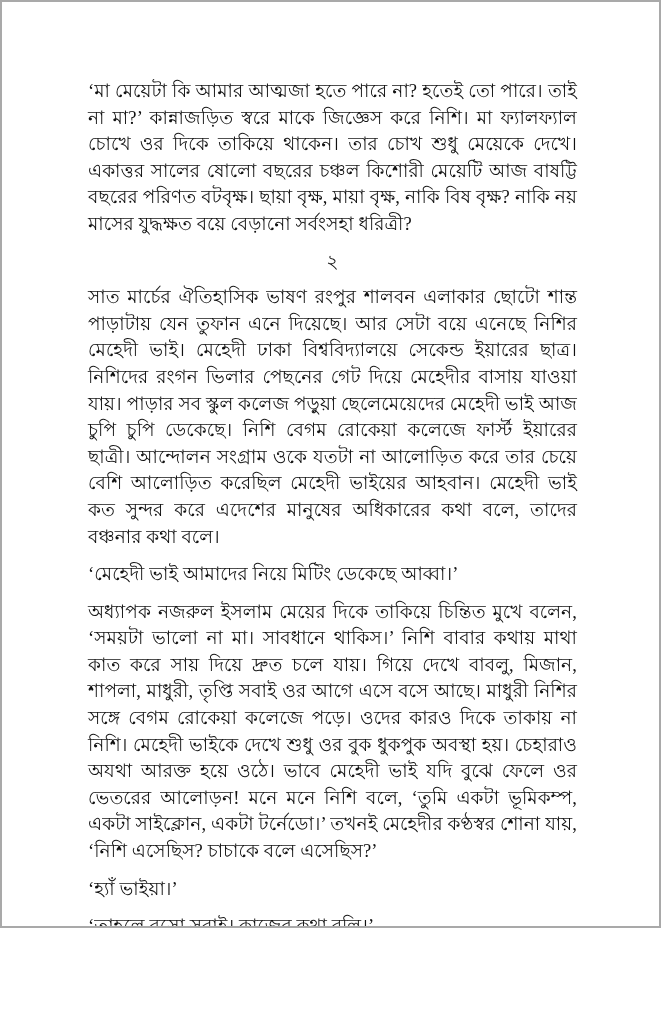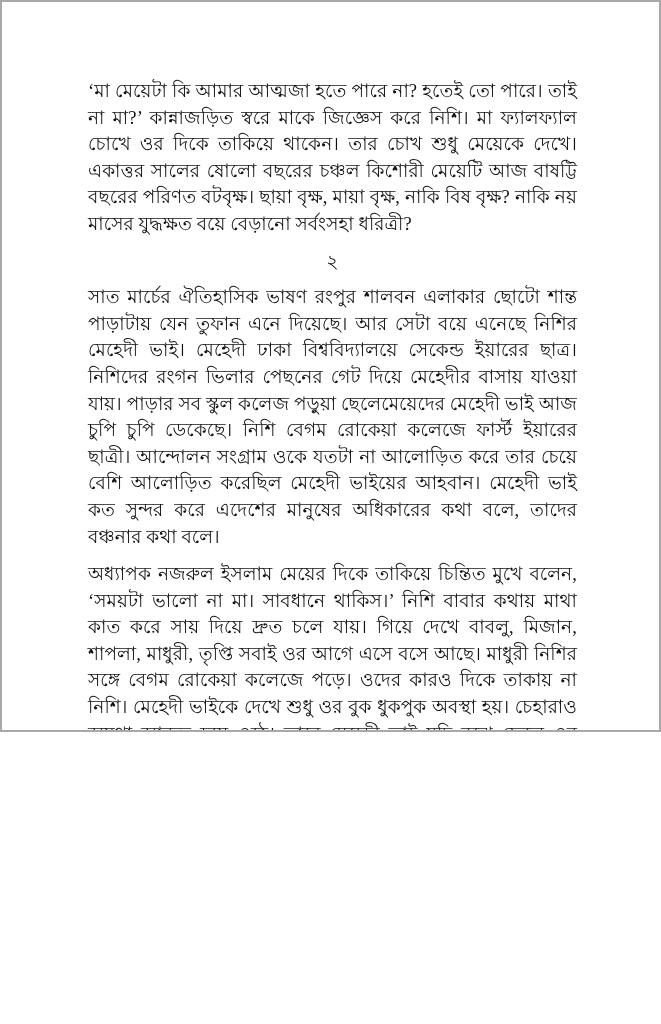--- a/index.html
+++ b/index.html
@@ -3,21 +3,21 @@
 <meta charset="utf-8">
 <style>
   html, body {
     margin: 0;
     padding: 0;
     background: #ffffff;
   }
   .page {
     position: relative;
     width: 661px;
-    height: 732px;
+    height: 928px;
     box-sizing: border-box;
     background: #ffffff;
     border: 2px solid #a9a9a9;
     font-family: "Liberation Serif", "DejaVu Serif", serif;
     color: #111111;
     overflow: hidden;
   }
   .content {
     position: absolute;
     top: 76px;
@@ -57,21 +57,23 @@
   }
 </style>
 </head>
 <body>
 
 <div class="page">
   <div class="content">
     <p>‘মা মেয়েটা কি আমার আত্মজা হতে পারে না? হতেই তো পারে। তাই না মা?’ কান্নাজড়িত স্বরে মাকে জিজ্ঞেস করে নিশি। মা ফ্যালফ্যাল চোখে ওর দিকে তাকিয়ে থাকেন। তার চোখ শুধু মেয়েকে দেখে। একাত্তর সালের ষোলো বছরের চঞ্চল কিশোরী মেয়েটি আজ বাষট্টি বছরের পরিণত বটবৃক্ষ। ছায়া বৃক্ষ, মায়া বৃক্ষ, নাকি বিষ বৃক্ষ? নাকি নয় মাসের যুদ্ধক্ষত বয়ে বেড়ানো সর্বংসহা ধরিত্রী?</p>
     <div class="section-number">২</div>
     <p>সাত মার্চের ঐতিহাসিক ভাষণ রংপুর শালবন এলাকার ছোটো শান্ত পাড়াটায় যেন তুফান এনে দিয়েছে। আর সেটা বয়ে এনেছে নিশির মেহেদী ভাই। মেহেদী ঢাকা বিশ্ববিদ্যালয়ে সেকেন্ড ইয়ারের ছাত্র। নিশিদের রংগন ভিলার পেছনের গেট দিয়ে মেহেদীর বাসায় যাওয়া যায়। পাড়ার সব স্কুল কলেজ পড়ুয়া ছেলেমেয়েদের মেহেদী ভাই আজ চুপি চুপি ডেকেছে। নিশি বেগম রোকেয়া কলেজে ফার্স্ট ইয়ারের ছাত্রী। আন্দোলন সংগ্রাম ওকে যতটা না আলোড়িত করে তার চেয়ে বেশি আলোড়িত করেছিল মেহেদী ভাইয়ের আহবান। মেহেদী ভাই কত সুন্দর করে এদেশের মানুষের অধিকারের কথা বলে, তাদের বঞ্চনার কথা বলে।</p>
+    <p>‘মেহেদী ভাই আমাদের নিয়ে মিটিং ডেকেছে আব্বা।’</p>
     <p>অধ্যাপক নজরুল ইসলাম মেয়ের দিকে তাকিয়ে চিন্তিত মুখে বলেন, ‘সময়টা ভালো না মা। সাবধানে থাকিস।’ নিশি বাবার কথায় মাথা কাত করে সায় দিয়ে দ্রুত চলে যায়। গিয়ে দেখে বাবলু, মিজান, শাপলা, মাধুরী, তৃপ্তি সবাই ওর আগে এসে বসে আছে। মাধুরী নিশির সঙ্গে বেগম রোকেয়া কলেজে পড়ে। ওদের কারও দিকে তাকায় না নিশি। মেহেদী ভাইকে দেখে শুধু ওর বুক ধুকপুক অবস্থা হয়। চেহারাও অযথা আরক্ত হয়ে ওঠে। ভাবে মেহেদী ভাই যদি বুঝে ফেলে ওর ভেতরের আলোড়ন! মনে মনে নিশি বলে, ‘তুমি একটা ভূমিকম্প, একটা সাইক্লোন, একটা টর্নেডো।’ তখনই মেহেদীর কণ্ঠস্বর শোনা যায়, ‘নিশি এসেছিস? চাচাকে বলে এসেছিস?’</p>
+    <p>‘হ্যাঁ ভাইয়া।’</p>
     <p>‘তাহলে বসো সবাই। কাজের কথা বলি।’</p>
 
   </div>
   <div class="footer">
     <span>১০</span>
     <span class="square-icon"></span>
   </div>
 </div>
 
 </body></html>

